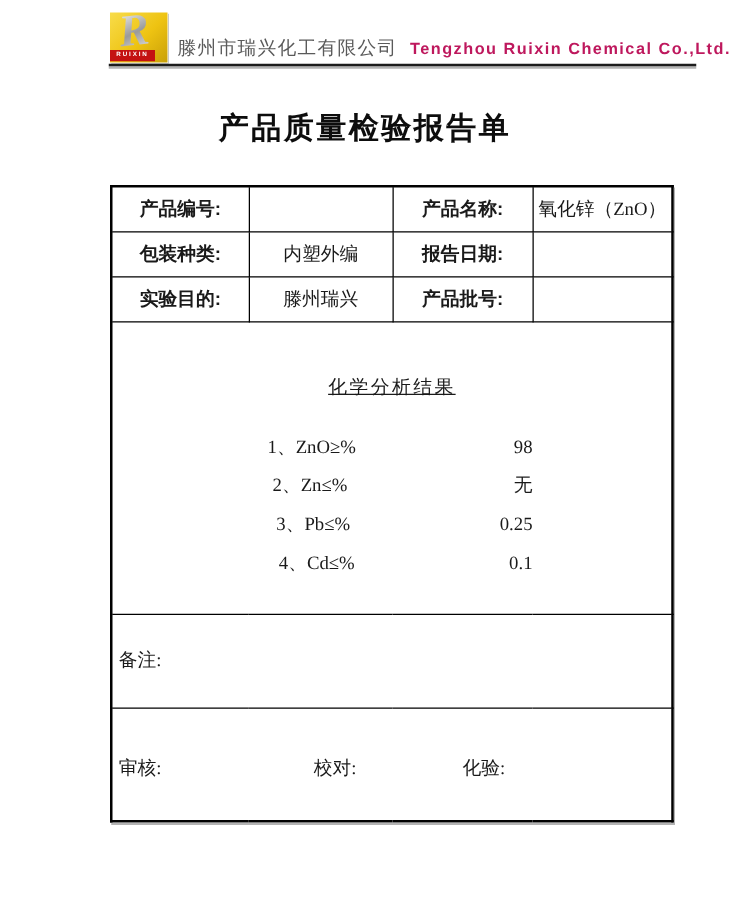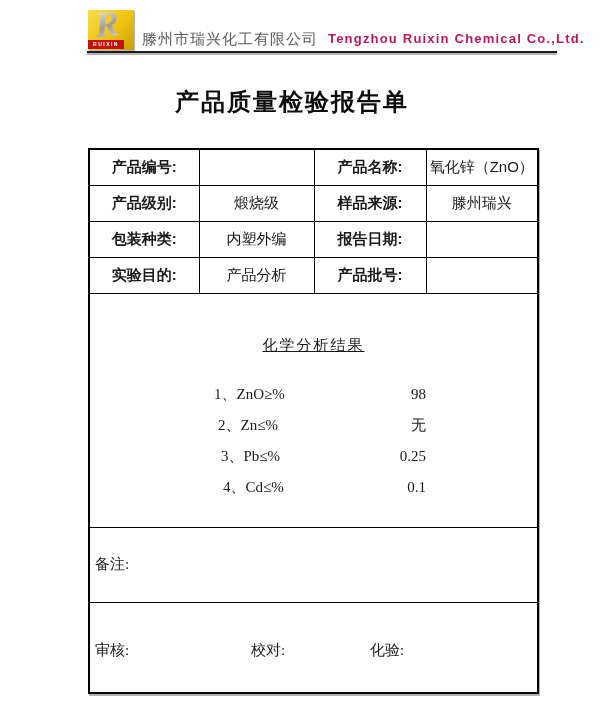--- a/index.html
+++ b/index.html
@@ -40,21 +40,21 @@
     font-weight:bold; font-size:24px; letter-spacing:2px; color:#0d0d0d; }
 
   
   table.report { position:absolute; left:88px; top:148px;
     border-collapse:collapse; table-layout:fixed; width:449px;
     border:2px solid #000; box-shadow:1px 2px 0 #b3b3b3; }
   table.report td { border:1.5px solid #000; font-size:15px;
     vertical-align:middle; overflow:hidden; }
   td.lbl { font-family:"Liberation Sans","DejaVu Sans",sans-serif;
     font-weight:bold; text-align:center; }
-  td.val { text-align:center; font-family:Liberation Sans, sans-serif; }
+  td.val { text-align:center; font-family:Liberation Serif, serif; }
   tr.info-row { height:36px; }
 
   
   td.analysis-cell { height:234px; vertical-align:top; }
   .analysis-heading { margin-top:18px; text-align:center; font-size:15px;
     letter-spacing:2px;text-decoration:underline; }
   .analysis-list { margin-top:24px; }
   .analysis-item { display:flex; justify-content:space-between;
     width:212px; margin-left:124px; font-size:15px; line-height:31px; }
   .analysis-item:nth-child(2) { margin-left:128px; width:208px; }
@@ -96,34 +96,28 @@
         <col style="width:112px">
     </colgroup>
     <tbody>
       <tr class="info-row">
         <td class="lbl">产品编号:</td>
         <td class="val"></td>
         <td class="lbl">产品名称:</td>
         <td class="val">氧化锌（ZnO）</td>
       </tr>
       <tr class="info-row">
-        <td class="lbl">产品级别:</td>
-        <td class="val">煅烧级</td>
-        <td class="lbl">样品来源:</td>
-        <td class="val">滕州瑞兴</td>
-      </tr>
-      <tr class="info-row">
         <td class="lbl">包装种类:</td>
         <td class="val">内塑外编</td>
         <td class="lbl">报告日期:</td>
         <td class="val"></td>
       </tr>
       <tr class="info-row">
         <td class="lbl">实验目的:</td>
-        <td class="val">产品分析</td>
+        <td class="val">滕州瑞兴</td>
         <td class="lbl">产品批号:</td>
         <td class="val"></td>
       </tr>
 
       <tr>
         <td class="analysis-cell" colspan="4">
           <div class="analysis-heading">化学分析结果</div>
           <div class="analysis-list">
             <div class="analysis-item">
               <span>1、ZnO≥%</span>

